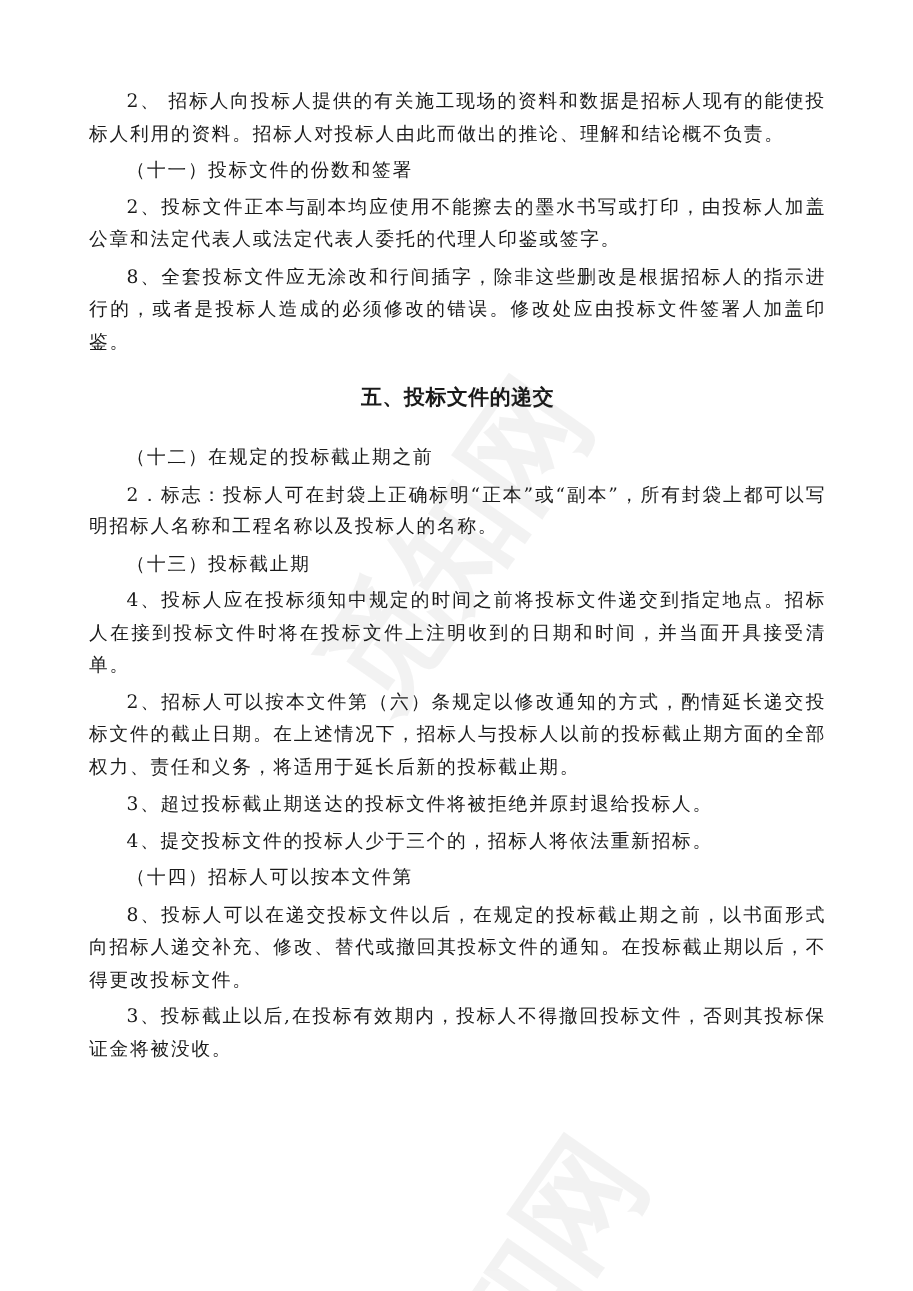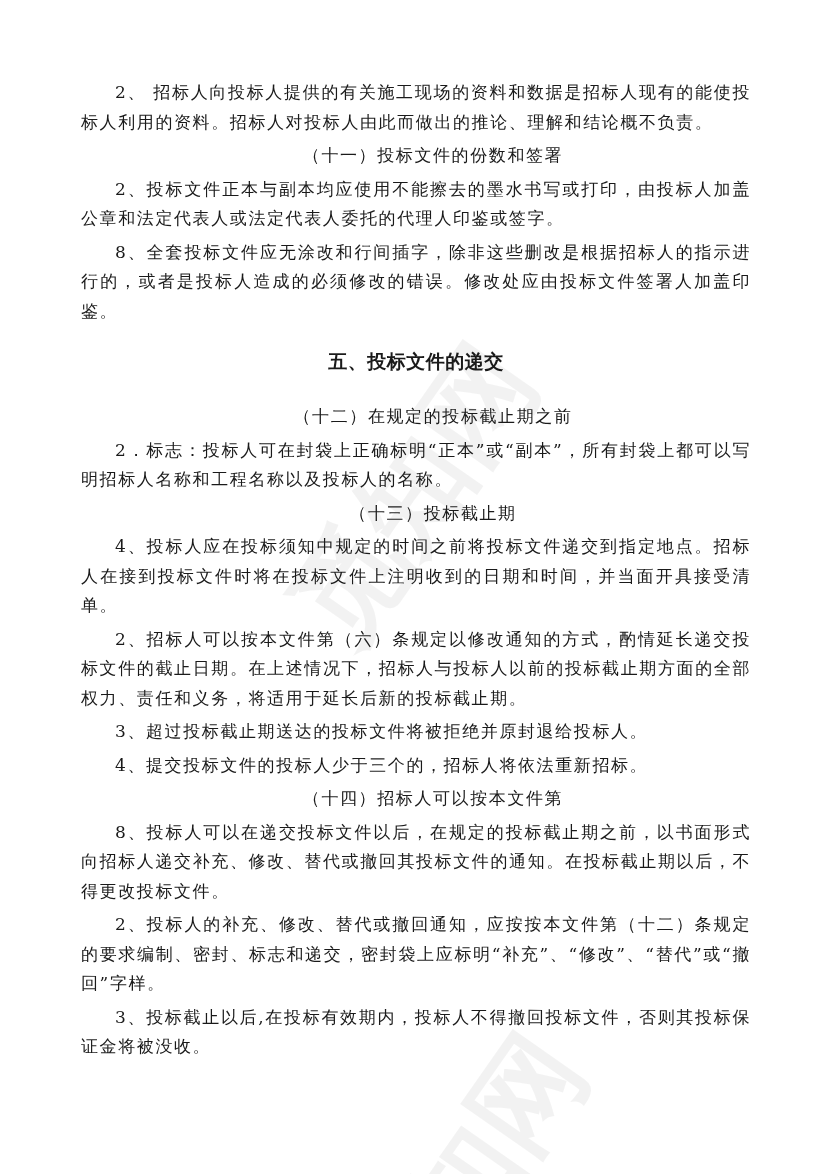--- a/index.html
+++ b/index.html
@@ -3,21 +3,21 @@
 <meta charset="utf-8">
 <style>
   html, body { margin: 0; padding: 0; background: #ffffff; }
   body { width: 830px; height: 1174px; position: relative; overflow: hidden; }
   .page {
     position: absolute; left: 81px; top: 78px; width: 670px;
     font-family: "DejaVu Serif", "Liberation Serif", serif;
     font-size: 17px; color: #1a1a1a; letter-spacing: 1.6px;
   }
   .p { line-height: 29.5px; margin: 0 0 4px 0; text-indent: 34px; text-align: justify; }
-  .sub { line-height: 29.5px; margin: 0 0 4px 0; text-indent: 34px; text-align: center; }
+  .sub { line-height: 29.5px; margin: 0 0 4px 0; text-indent: 34px; }
   .heading {
     font-family: "DejaVu Sans", "Liberation Sans", sans-serif;
     font-weight: bold; font-size: 19px; text-align: center;
     margin: 20px 0 26px 0; letter-spacing: 0.5px; line-height: 30px;
   }
   .wm {
     position: absolute; pointer-events: none; color: #e9e9e9;
     font-family: "DejaVu Sans", sans-serif; font-weight: bold; font-size: 110px;
     transform: rotate(-55deg); opacity: 0.55; white-space: nowrap;
   }
@@ -36,15 +36,14 @@
   <h2 class="heading">五、投标文件的递交</h2>
   <p class="sub">（十二）在规定的投标截止期之前</p>
   <p class="p">2．标志：投标人可在封袋上正确标明“正本”或“副本”，所有封袋上都可以写明招标人名称和工程名称以及投标人的名称。</p>
   <p class="sub">（十三）投标截止期</p>
   <p class="p">4、投标人应在投标须知中规定的时间之前将投标文件递交到指定地点。招标人在接到投标文件时将在投标文件上注明收到的日期和时间，并当面开具接受清单。</p>
   <p class="p">2、招标人可以按本文件第（六）条规定以修改通知的方式，酌情延长递交投标文件的截止日期。在上述情况下，招标人与投标人以前的投标截止期方面的全部权力、责任和义务，将适用于延长后新的投标截止期。</p>
   <p class="p">3、超过投标截止期送达的投标文件将被拒绝并原封退给投标人。</p>
   <p class="p">4、提交投标文件的投标人少于三个的，招标人将依法重新招标。</p>
   <p class="sub">（十四）招标人可以按本文件第</p>
   <p class="p">8、投标人可以在递交投标文件以后，在规定的投标截止期之前，以书面形式向招标人递交补充、修改、替代或撤回其投标文件的通知。在投标截止期以后，不得更改投标文件。</p>
-  <p class="p">2、投标人的补充、修改、替代或撤回通知，应按按本文件第（十二）条规定的要求编制、密封、标志和递交，密封袋上应标明“补充”、“修改”、“替代”或“撤回”字样。</p>
   <p class="p">3、投标截止以后,在投标有效期内，投标人不得撤回投标文件，否则其投标保证金将被没收。</p>
 </div>
 
 </body></html>

